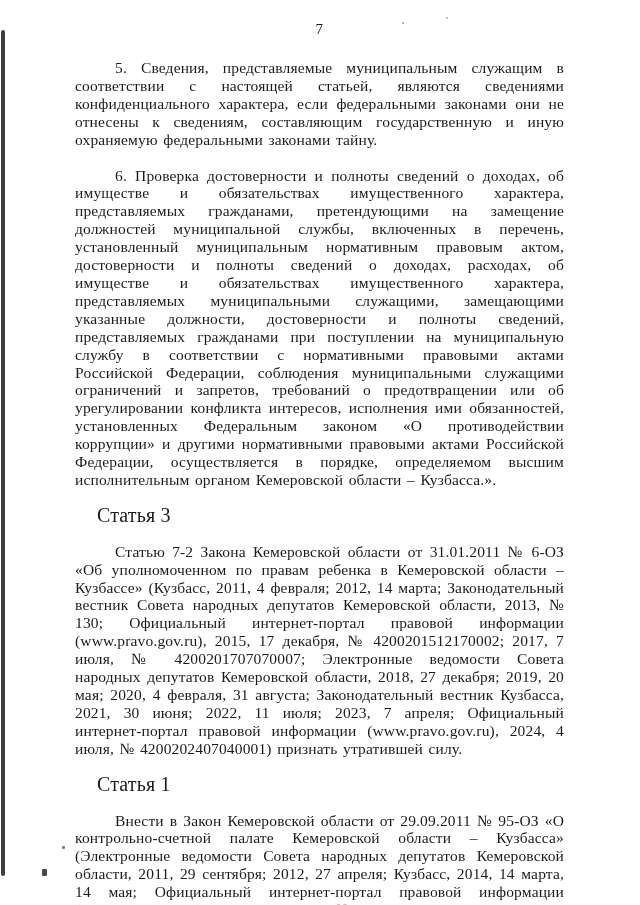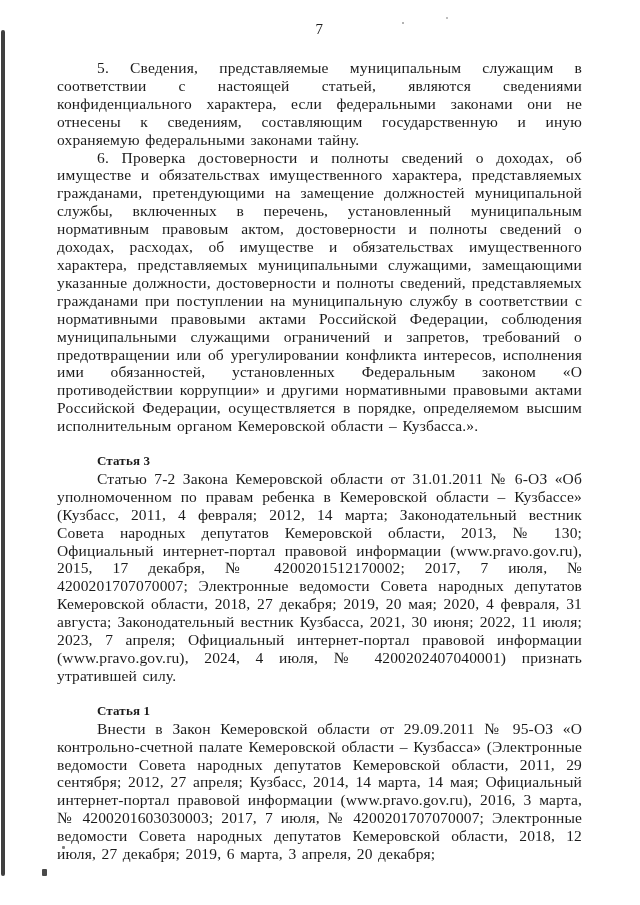--- a/index.html
+++ b/index.html
@@ -32,33 +32,33 @@
     width: 525px;
   }
   .page-number {
     text-align: center;
     font-size: 15px;
     line-height: 18px;
     margin: 0 0 21px 0;
     letter-spacing: 0.5px;
   }
   p.body-par {
-    margin: 0;
+    margin: 18px;
     font-size: 15.5px;
     line-height: 17.9px;
     text-align: justify;
     text-indent: 40px;
     word-spacing: 1.5px;
     letter-spacing: 0.15px;
     hyphens: none;
   }
   h2.article-heading {
-    font-size: 13px;
+    font-size: 20px;
     line-height: 17.9px;
-    font-weight: bold;
+    font-weight: normal;
     margin: 17px 0 0 40px;
     letter-spacing: 0.15px;
   }
   .speck {
     position: absolute;
     background: #6a6a6a;
     border-radius: 1px;
   }
   .speck-a { left: 42px;  top: 869px; width: 5px; height: 7px; background: #4a4a4a; }
   .speck-b { left: 62px;  top: 846px; width: 3px; height: 3px; background: #7d7d7d; }

